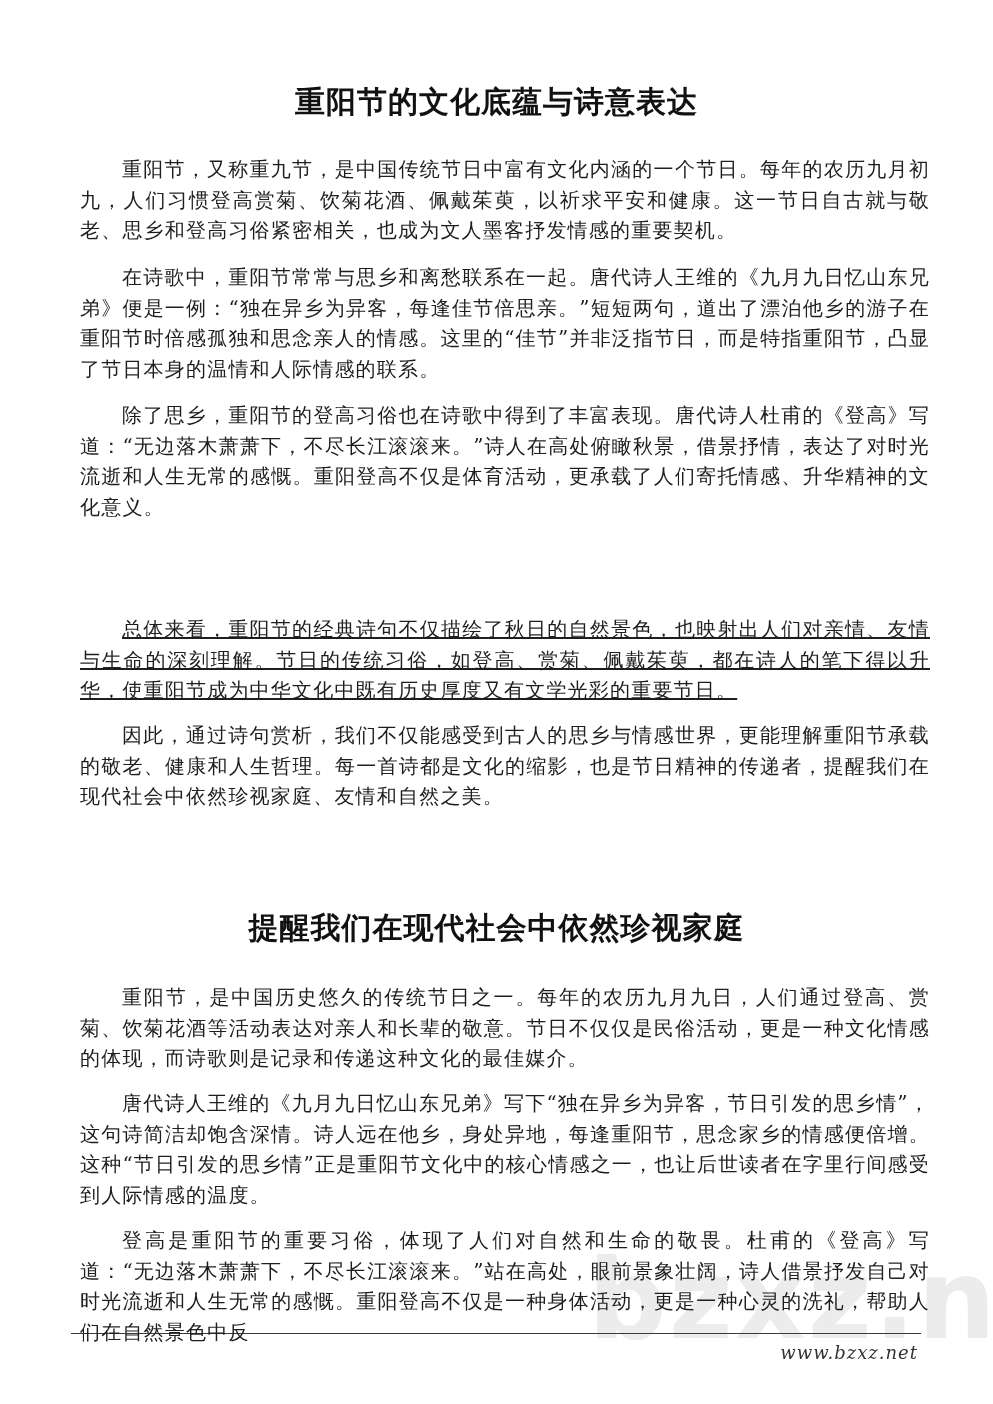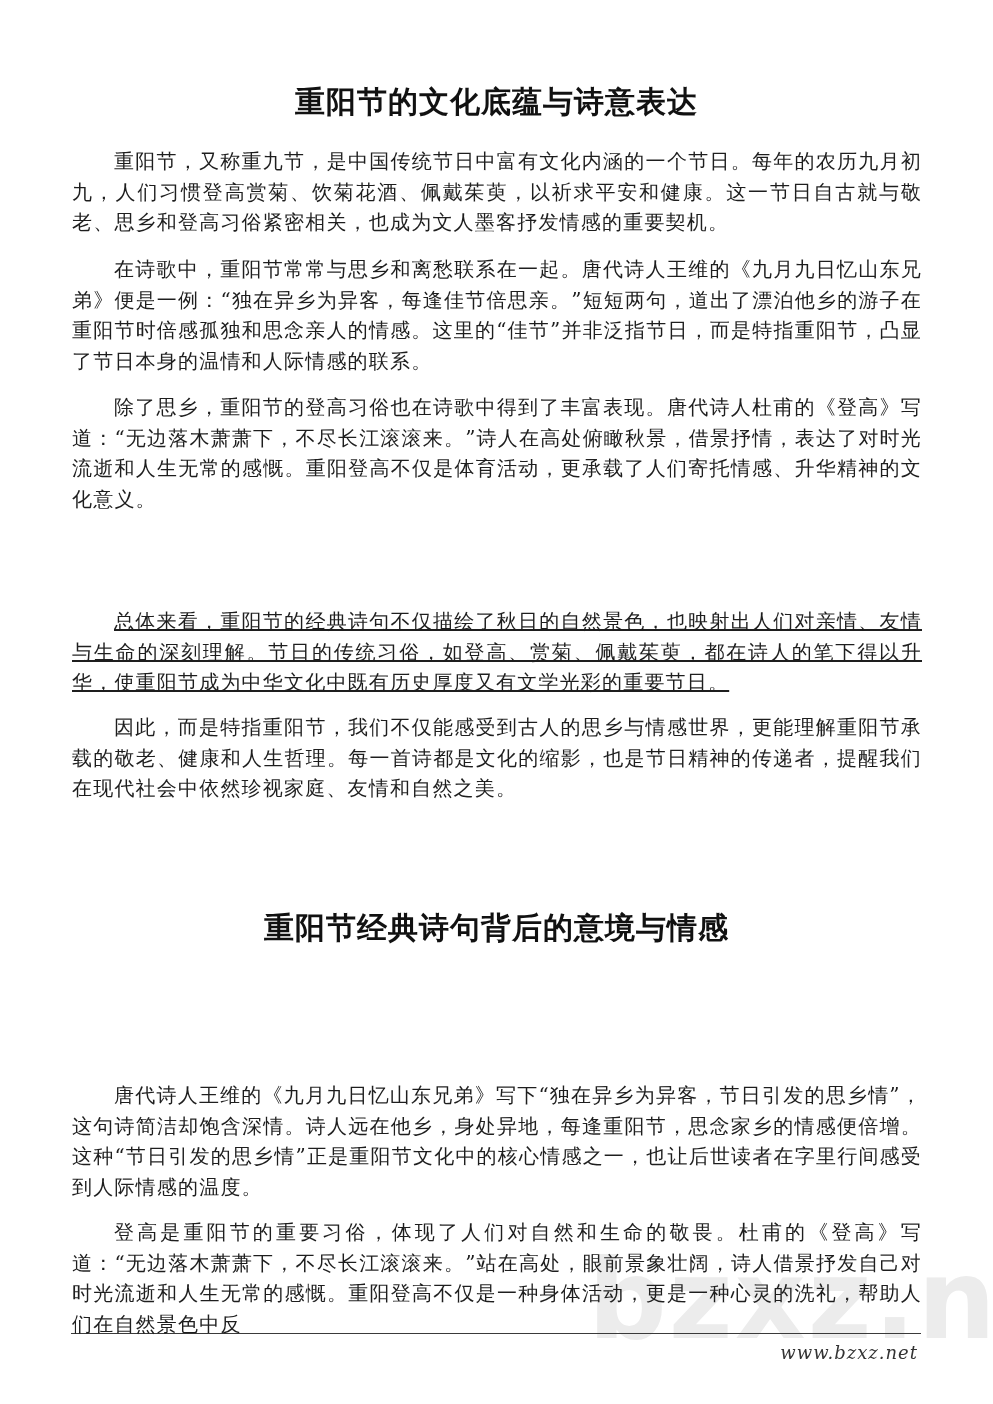--- a/index.html
+++ b/index.html
@@ -32,21 +32,21 @@
       font-size: 30px;
       line-height: 36px;
       letter-spacing: 1px;
       color: #111111;
       margin: 0;
     }
     .para {
       position: absolute;
       left: 72px;
       width: 850px;
-      margin: 0;
+      margin: 8px;
       font-size: 20px;
       line-height: 30.5px;
       text-indent: 42px;
       text-align: justify;
       letter-spacing: 1.2px;
       color: #1e1e1e;
     }
     .watermark {
       position: absolute;
       left: 588px;
@@ -95,24 +95,25 @@
   <div class="watermark">bzxz.net</div>
 
   <div class="content-layer">
 
     <h1 class="section-title" style="top:84px;">重阳节的文化底蕴与诗意表达</h1>
 
     <p class="para" style="top:146px;">重阳节，又称重九节，是中国传统节日中富有文化内涵的一个节日。每年的农历九月初九，人们习惯登高赏菊、饮菊花酒、佩戴茱萸，以祈求平安和健康。这一节日自古就与敬老、思乡和登高习俗紧密相关，也成为文人墨客抒发情感的重要契机。</p>
     <p class="para" style="top:392px;">除了思乡，重阳节的登高习俗也在诗歌中得到了丰富表现。唐代诗人杜甫的《登高》写道：“无边落木萧萧下，不尽长江滚滚来。”诗人在高处俯瞰秋景，借景抒情，表达了对时光流逝和人生无常的感慨。重阳登高不仅是体育活动，更承载了人们寄托情感、升华精神的文化意义。</p>
     <p class="para" style="top:254px;">在诗歌中，重阳节常常与思乡和离愁联系在一起。唐代诗人王维的《九月九日忆山东兄弟》便是一例：“独在异乡为异客，每逢佳节倍思亲。”短短两句，道出了漂泊他乡的游子在重阳节时倍感孤独和思念亲人的情感。这里的“佳节”并非泛指节日，而是特指重阳节，凸显了节日本身的温情和人际情感的联系。</p>
     <p class="para" style="top:606px;text-decoration:underline;">总体来看，重阳节的经典诗句不仅描绘了秋日的自然景色，也映射出人们对亲情、友情与生命的深刻理解。节日的传统习俗，如登高、赏菊、佩戴茱萸，都在诗人的笔下得以升华，使重阳节成为中华文化中既有历史厚度又有文学光彩的重要节日。</p>
-    <p class="para" style="top:712px;">因此，而是特指重阳节，我们不仅能感受到古人的思乡与情感世界，更能理解重阳节承载的敬老、健康和人生哲理。每一首诗都是文化的缩影，也是节日精神的传递者，提醒我们在现代社会中依然珍视家庭、友情和自然之美。</p>
+    <p class="para" style="top:712px;">因此，通过诗句赏析，我们不仅能感受到古人的思乡与情感世界，更能理解重阳节承载的敬老、健康和人生哲理。每一首诗都是文化的缩影，也是节日精神的传递者，提醒我们在现代社会中依然珍视家庭、友情和自然之美。</p>
 
-    <h1 class="section-title" style="top:910px;">重阳节经典诗句背后的意境与情感</h1>
+    <h1 class="section-title" style="top:910px;">提醒我们在现代社会中依然珍视家庭</h1>
 
+    <p class="para" style="top:974px;">重阳节，是中国历史悠久的传统节日之一。每年的农历九月九日，人们通过登高、赏菊、饮菊花酒等活动表达对亲人和长辈的敬意。节日不仅仅是民俗活动，更是一种文化情感的体现，而诗歌则是记录和传递这种文化的最佳媒介。</p>
     <p class="para" style="top:1080px;">唐代诗人王维的《九月九日忆山东兄弟》写下“独在异乡为异客，节日引发的思乡情”，这句诗简洁却饱含深情。诗人远在他乡，身处异地，每逢重阳节，思念家乡的情感便倍增。这种“节日引发的思乡情”正是重阳节文化中的核心情感之一，也让后世读者在字里行间感受到人际情感的温度。</p>
     <p class="para" style="top:1217px;">登高是重阳节的重要习俗，体现了人们对自然和生命的敬畏。杜甫的《登高》写道：“无边落木萧萧下，不尽长江滚滚来。”站在高处，眼前景象壮阔，诗人借景抒发自己对时光流逝和人生无常的感慨。重阳登高不仅是一种身体活动，更是一种心灵的洗礼，帮助人们在自然景色中反</p>
 
   </div>
 
   <div class="footer-rule"></div>
   <div class="footer-url">www.bzxz.net</div>
 
 </div>
 

